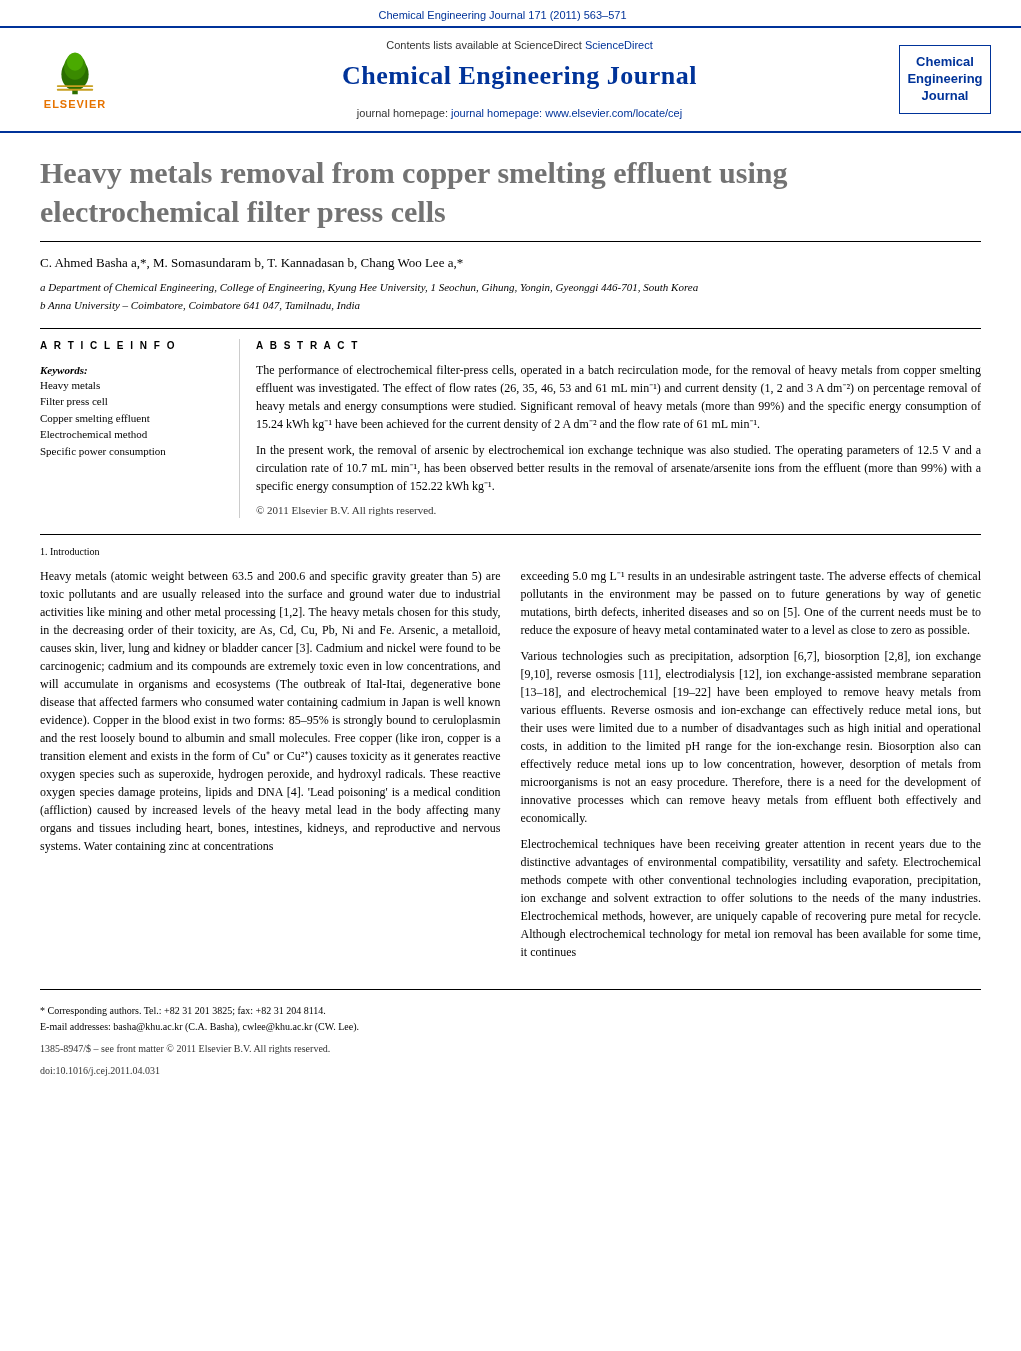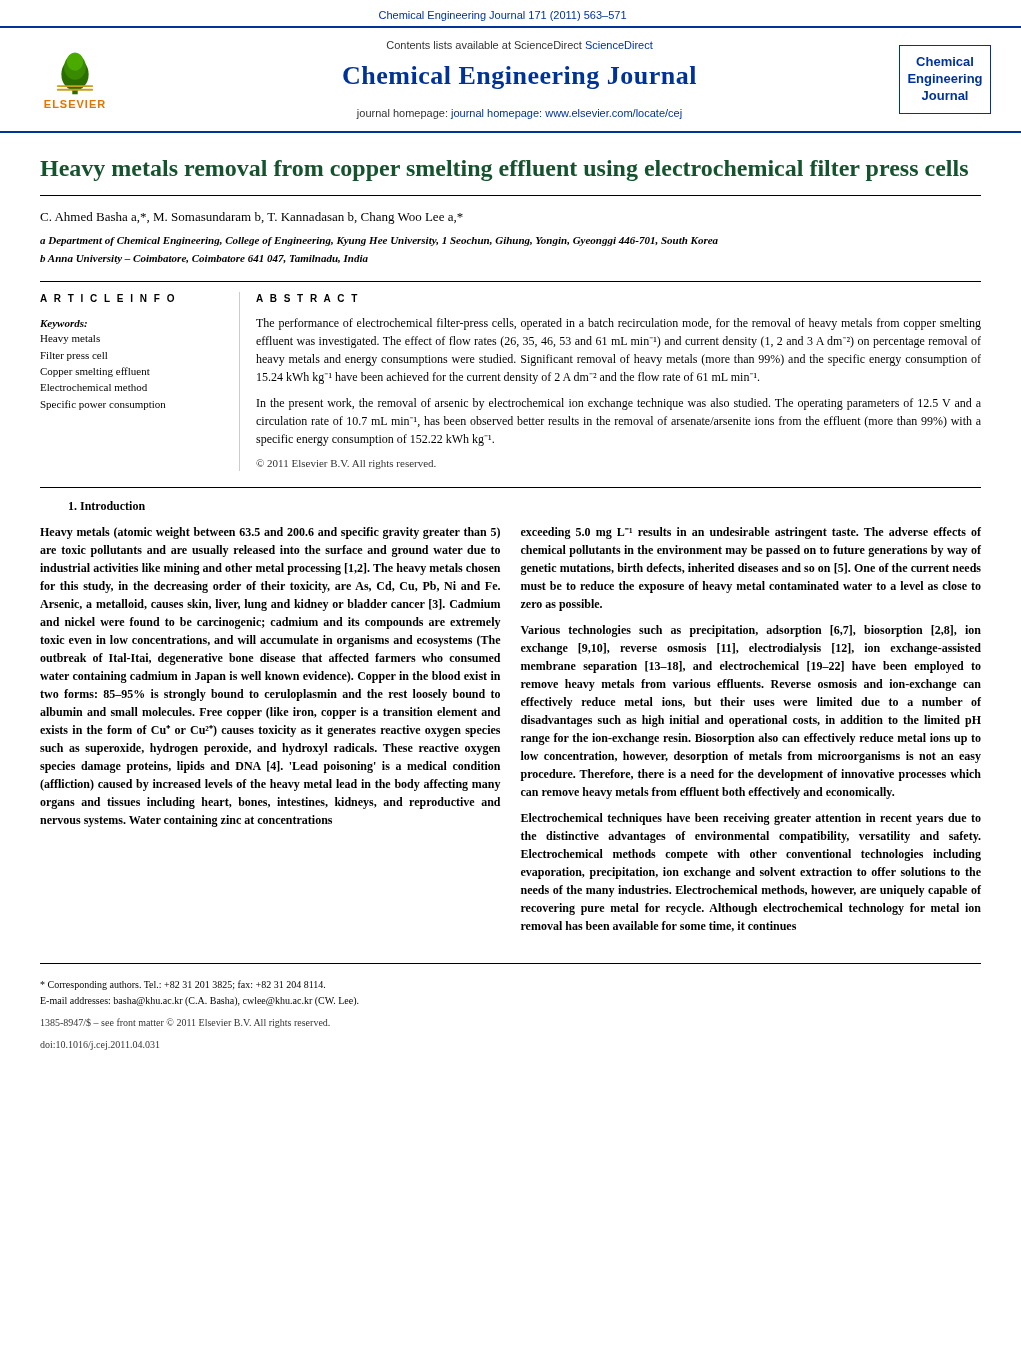--- a/index.html
+++ b/index.html
@@ -94,41 +94,41 @@
       border: 1px solid #003399;
       padding: 8px 6px;
       line-height: 1.3;
     }
     
     .article-content {
       padding: 20px 40px;
     }
     
     .article-title {
-      font-size: 24px;
-      font-weight: bold;
-      color: #14532d;
+      font-size: 30px;
+      font-weight: bold;
+      color: #737373;
       margin-bottom: 12px;
       line-height: 1.3;
       border-bottom: 1px solid #000;
       padding-bottom: 10px;
     }
     
     .authors {
       font-size: 13px;
       margin-bottom: 6px;
     }
     
     .affiliations {
       font-size: 11px;
       font-style: italic;
       margin-bottom: 14px;
       line-height: 1.5;
     }
-    .affil-item { margin-bottom: 2px; font-weight: bold; }
+    .affil-item { margin-bottom: 2px; }
     
     .two-col {
       display: flex;
       gap: 16px;
       margin-top: 10px;
       border-top: 1px solid #000;
       padding-top: 10px;
     }
     .left-col {
       width: 200px;
@@ -169,29 +169,27 @@
       text-align: left;
       color: #333;
     }
     
     .body-section {
       margin-top: 16px;
       border-top: 1px solid #000;
       padding-top: 10px;
     }
     .section-heading {
-      font-size: 12px;
-      font-weight: bold;
+      font-size: 10px;
+      font-weight: normal;
       margin-bottom: 8px;
-      margin-left: 28px;
     }
     .body-two-col {
       display: flex;
       gap: 20px;
-      font-weight: bold;
     }
     .body-left, .body-right {
       flex: 1;
       font-size: 12px;
       text-align: justify;
       line-height: 1.5;
     }
     .body-para { margin-bottom: 8px; }
     
     .article-footer {

